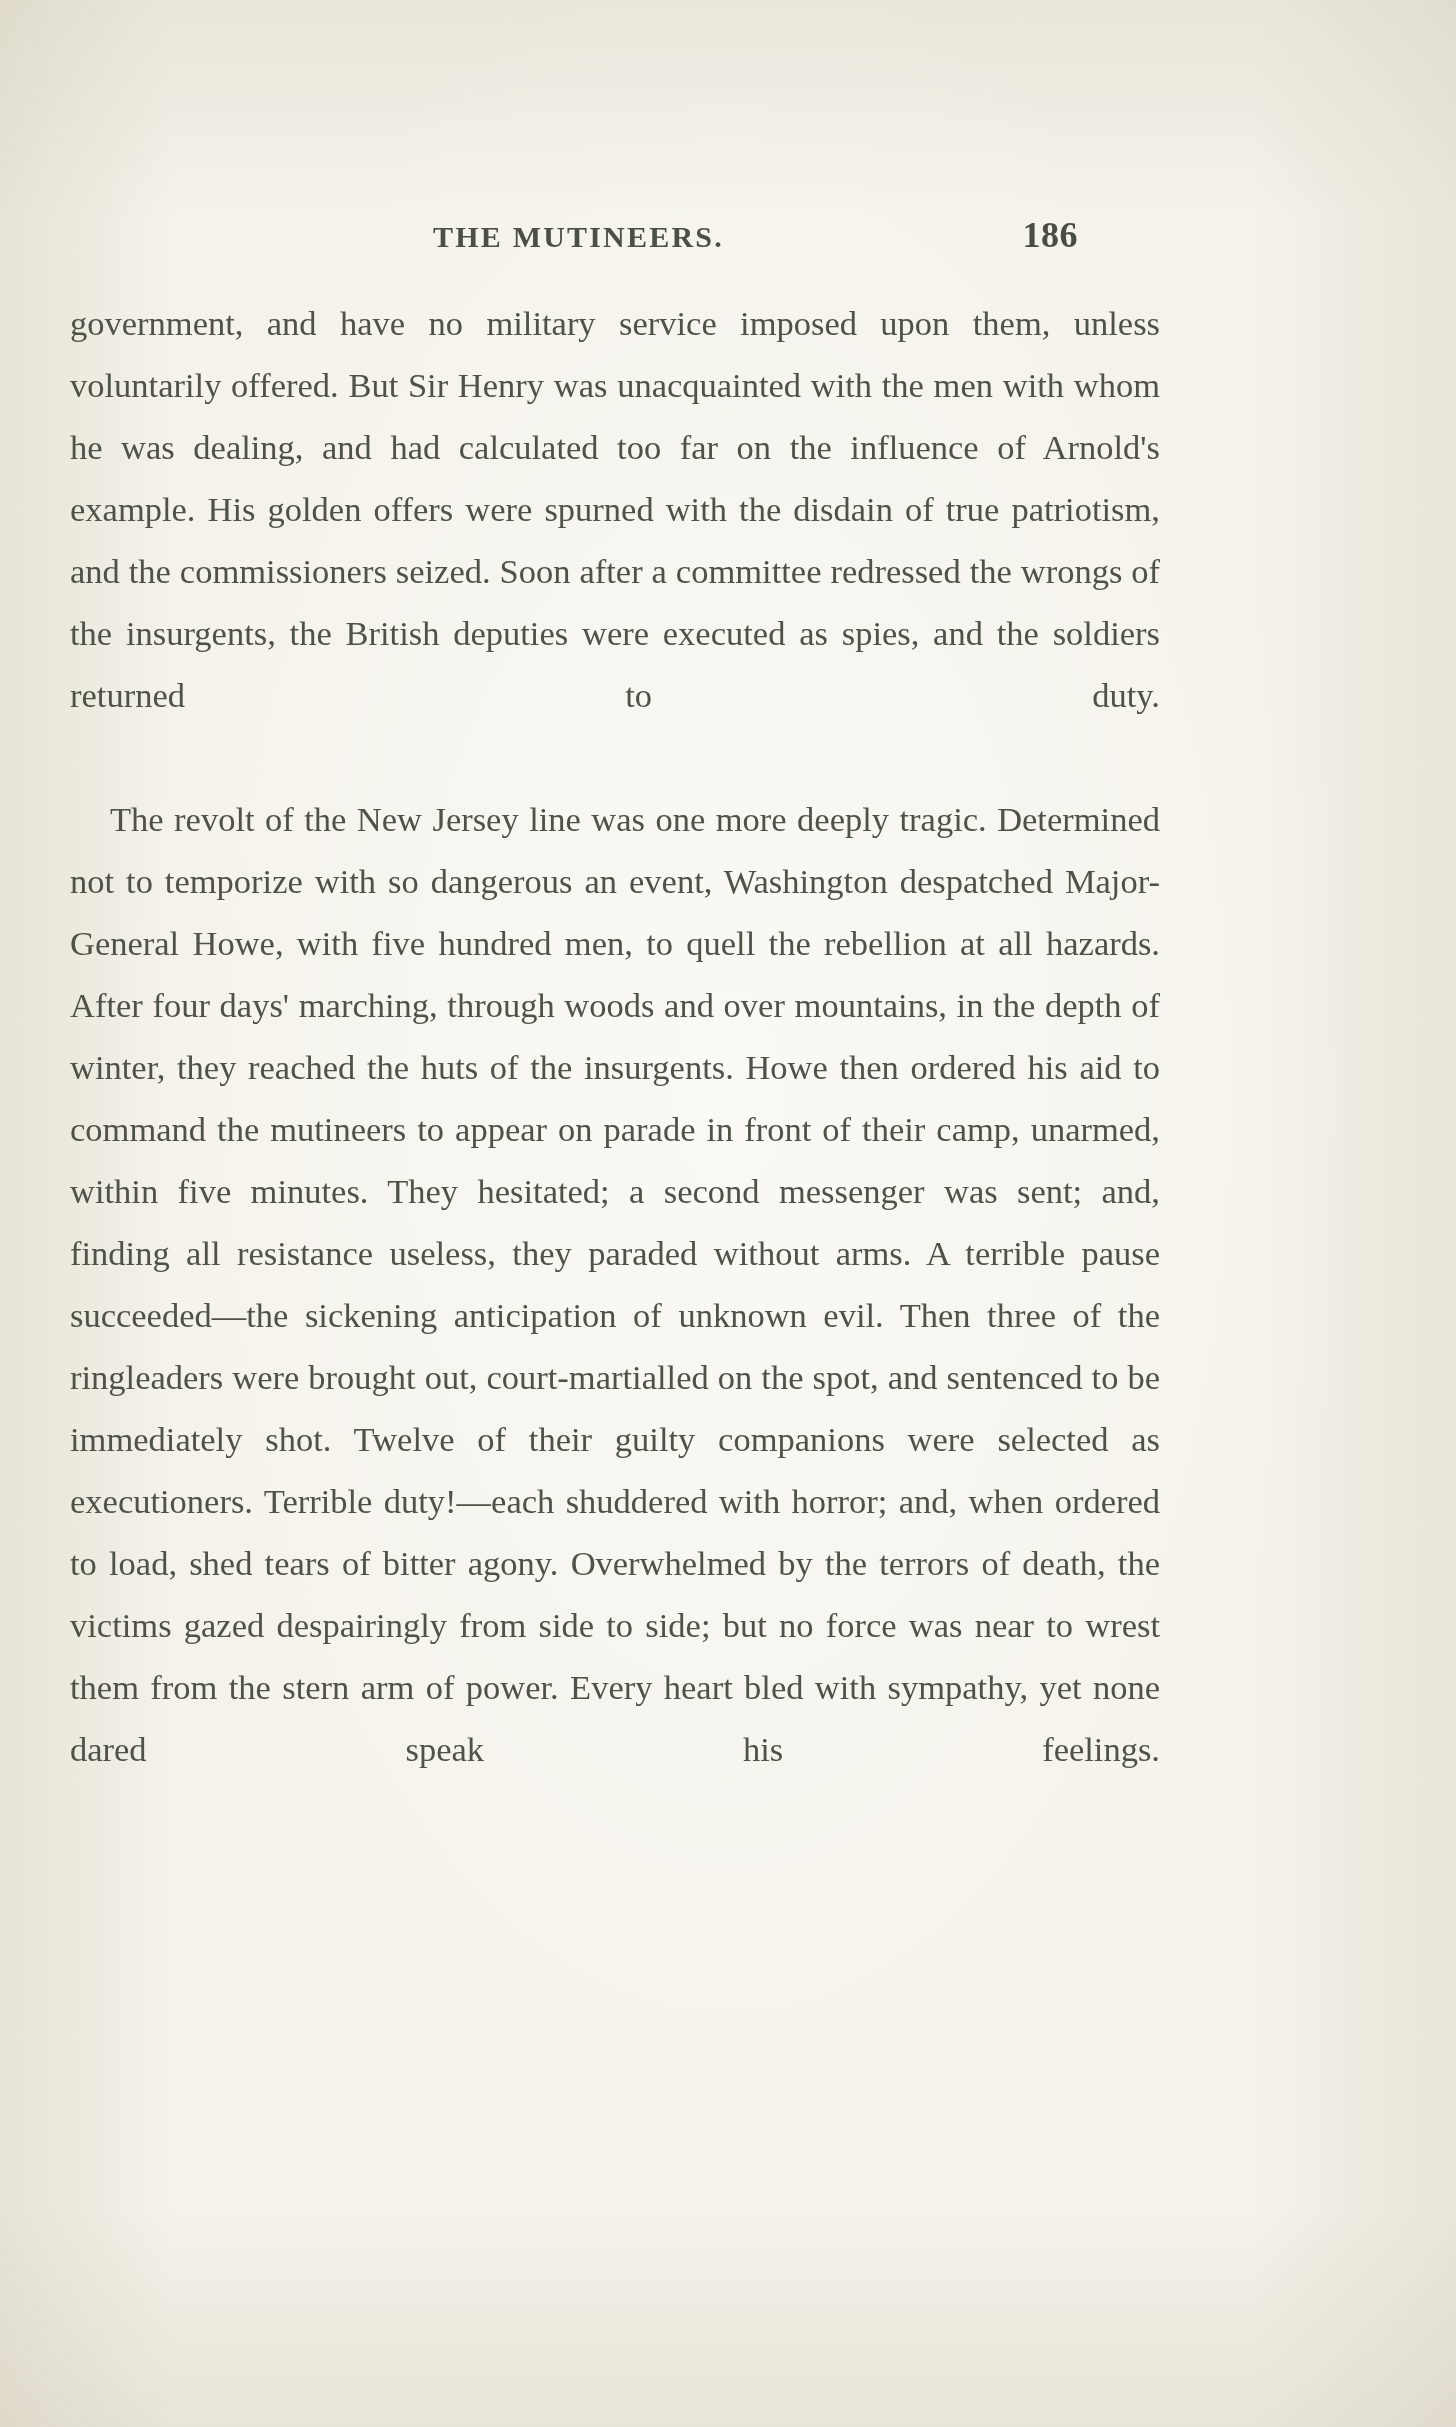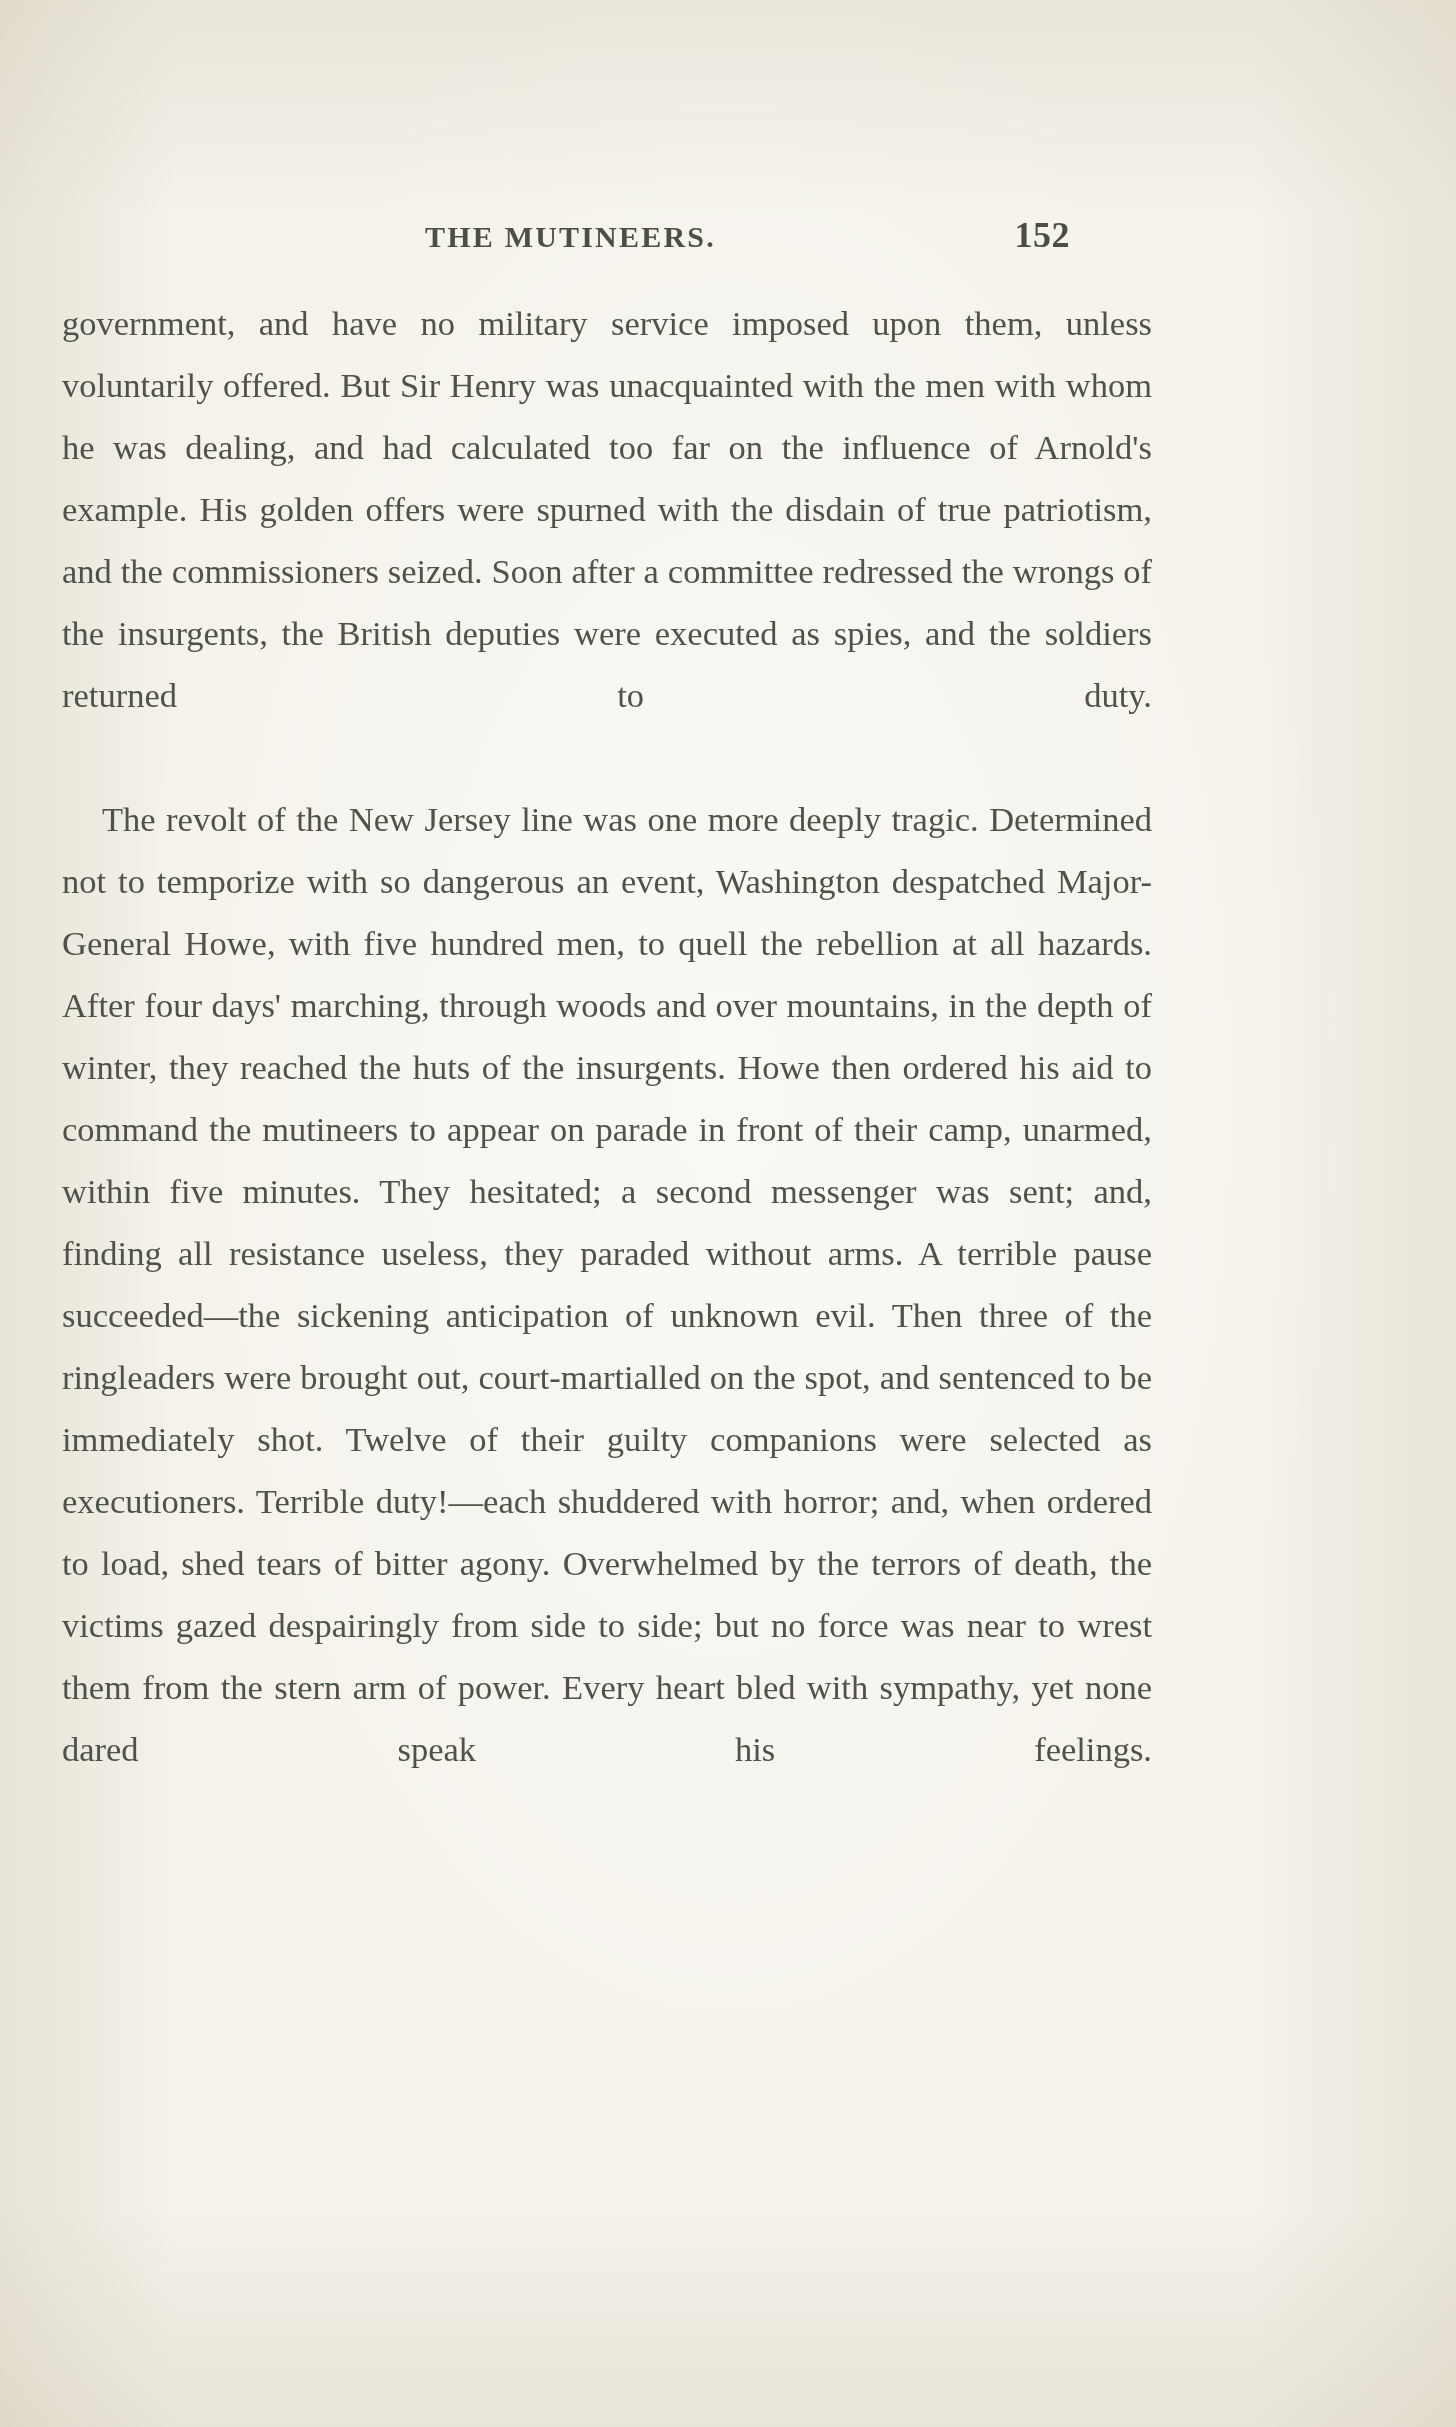--- a/index.html
+++ b/index.html
@@ -25,21 +25,21 @@
     position: absolute;
     inset: 0;
     background:
       radial-gradient(ellipse at 50% 45%, rgba(255,255,255,0.55) 0%, rgba(255,255,255,0.0) 62%),
       linear-gradient(90deg, rgba(205,198,178,0.35) 0%, rgba(255,255,255,0) 12%, rgba(255,255,255,0) 86%, rgba(205,198,178,0.30) 100%),
       linear-gradient(180deg, rgba(208,202,182,0.30) 0%, rgba(255,255,255,0) 9%, rgba(255,255,255,0) 91%, rgba(205,198,178,0.32) 100%);
     pointer-events: none;
   }
   .content {
     position: absolute;
-    left: 0;
+    left: 8px;
     top: 0;
     width: 1397px;
     height: 2427px;
   }
   .header {
     position: absolute;
     left: 60px;
     top: 220px;
     width: 1100px;
     height: 44px;
@@ -94,21 +94,21 @@
 </head>
 <body>
 
 <div class="page">
   <div class="paper-texture"></div>
 
   <div class="content">
 
     <div class="header">
       <div class="running-head">THE MUTINEERS.</div>
-      <div class="folio">152</div>
+      <div class="folio">186</div>
     </div>
 
     <div class="textblock">
       <p class="para">government, and have no military service imposed upon them, unless voluntarily offered. But Sir Henry was unacquainted with the men with whom he was dealing, and had calculated too far on the influence of Arnold's example. His golden offers were spurned with the disdain of true patriotism, and the commissioners seized. Soon after a committee redressed the wrongs of the insurgents, the British deputies were executed as spies, and the soldiers returned to duty.</p>
       <p class="para indent">The revolt of the New Jersey line was one more deeply tragic. Determined not to temporize with so dangerous an event, Washington despatched Major-General Howe, with five hundred men, to quell the rebellion at all hazards. After four days' marching, through woods and over mountains, in the depth of winter, they reached the huts of the insurgents. Howe then ordered his aid to command the mutineers to appear on parade in front of their camp, unarmed, within five minutes. They hesitated; a second messenger was sent; and, finding all resistance useless, they paraded without arms. A terrible pause succeeded—the sickening anticipation of unknown evil. Then three of the ringleaders were brought out, court-martialled on the spot, and sentenced to be immediately shot. Twelve of their guilty companions were selected as executioners. Terrible duty!—each shuddered with horror; and, when ordered to load, shed tears of bitter agony. Overwhelmed by the terrors of death, the victims gazed despairingly from side to side; but no force was near to wrest them from the stern arm of power. Every heart bled with sympathy, yet none dared speak his feelings.</p>
     </div>
 
   </div>
 </div>
 

